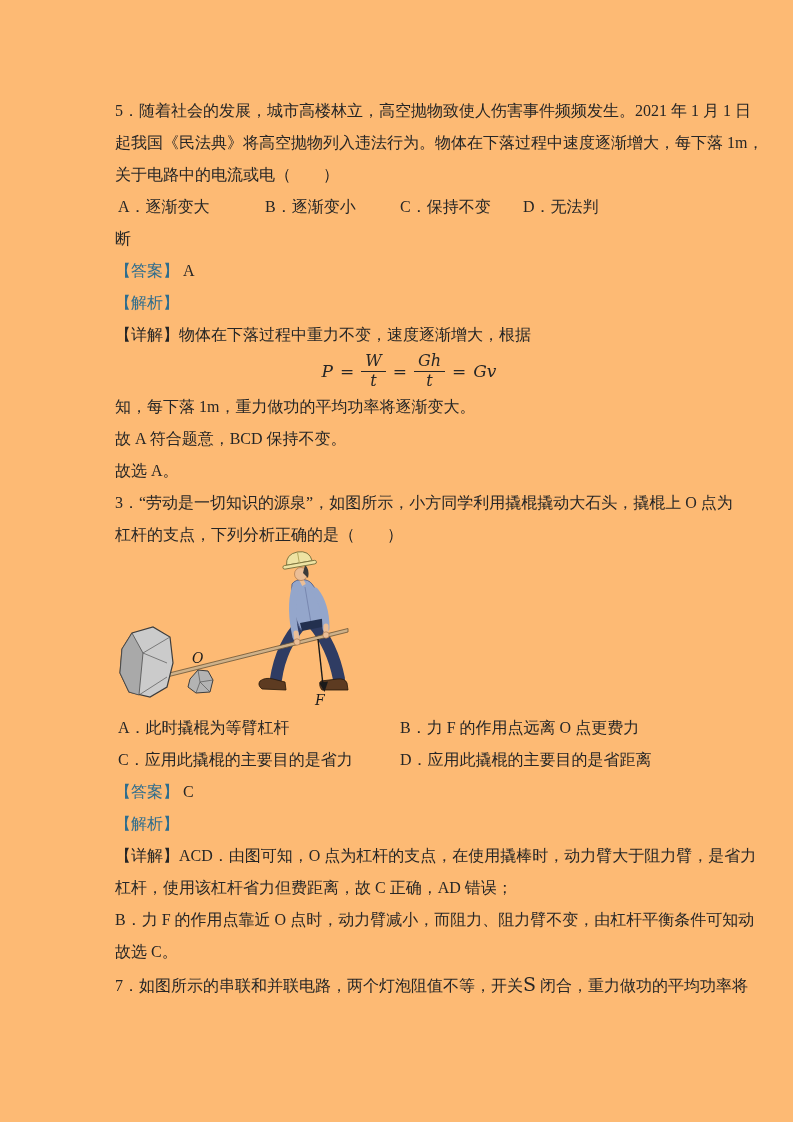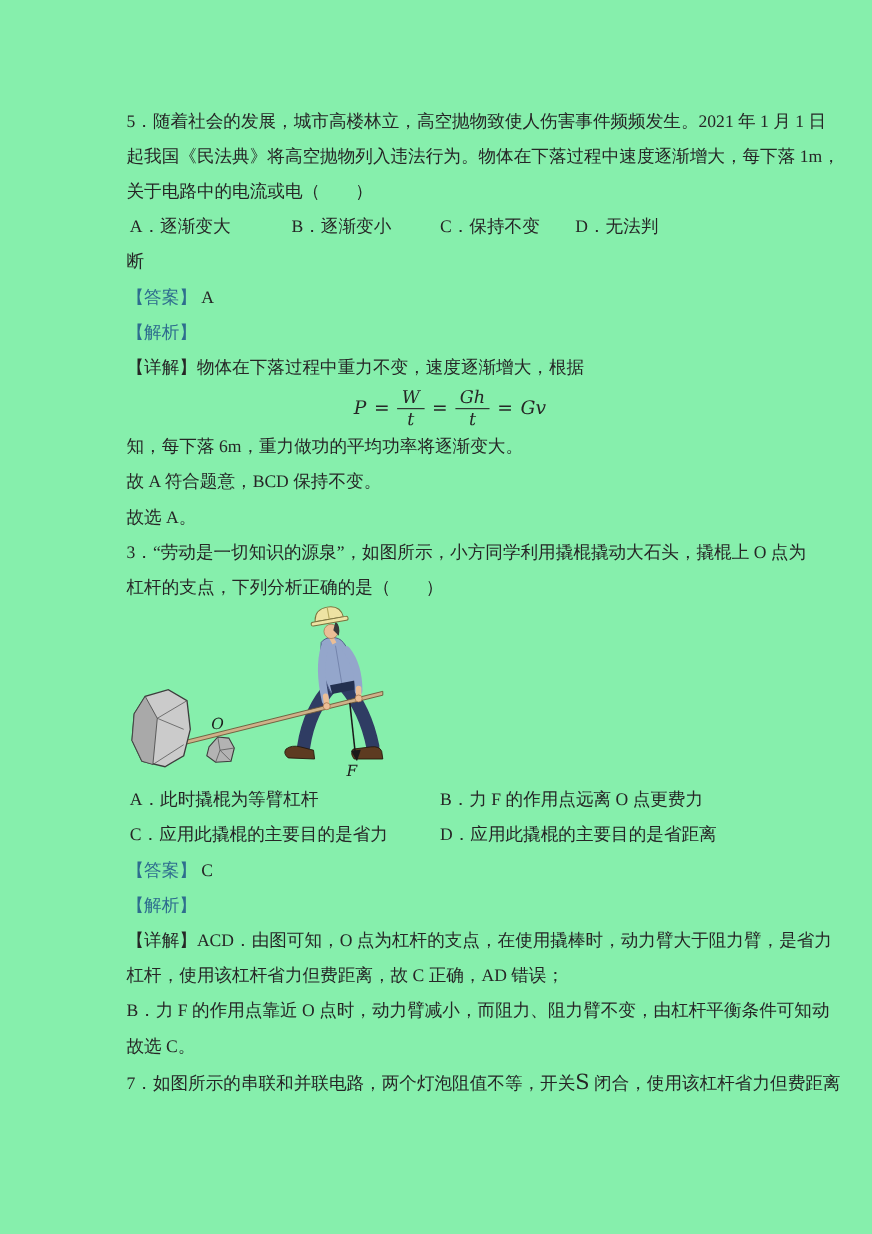--- a/index.html
+++ b/index.html
@@ -1,21 +1,21 @@
 <!DOCTYPE html>
 <html><head>
 <meta charset="utf-8">
 <style>
   html,body{margin:0;padding:0}
   body{
     width:793px;height:1122px;background:#ffffff;color:#262626;
     font-family:"Liberation Serif","DejaVu Serif",serif;
     position:relative;overflow:hidden;
   }
-  .page{position:absolute;inset:0;padding:95px 90px 0 115px;box-sizing:border-box;background:#86efac}
+  .page{position:absolute;inset:0;padding:95px 90px 0 115px;box-sizing:border-box;background:#fdba74}
   p.line{margin:0;font-size:16px;line-height:32px;white-space:nowrap}
   .optrow{position:relative;height:32px;font-size:16px;line-height:32px;white-space:nowrap}
   .optrow span{position:absolute;top:0}
   .pos-a{left:3px}.pos-b{left:150px}.pos-c{left:285px}.pos-d{left:408px}
   .pos-l{left:3px}.pos-r{left:285px}
   .accent{color:#2e6d8e}
   .ans-letter{padding-left:4px}
   .formula{height:40px;display:flex;align-items:center;justify-content:center;
     font-size:17px;font-family:"DejaVu Serif","Liberation Serif",serif;color:#262626}
   .formula .var{font-style:italic}
@@ -56,21 +56,21 @@
     </span>
     <span class="op">=</span>
     <span class="frac">
       <span class="num var">Gh</span>
       <span class="den var">t</span>
     </span>
     <span class="op">=</span>
     <span class="var">Gv</span>
   </div>
 
-  <p class="line">知，每下落 6m，重力做功的平均功率将逐渐变大。</p>
+  <p class="line">知，每下落 1m，重力做功的平均功率将逐渐变大。</p>
   <p class="line">故 A 符合题意，BCD 保持不变。</p>
   <p class="line">故选 A。</p>
 
   <p class="line">3．“劳动是一切知识的源泉”，如图所示，小方同学利用撬棍撬动大石头，撬棍上 O 点为</p>
   <p class="line">杠杆的支点，下列分析正确的是（　　）</p>
 
   <div class="figure">
     <svg width="300" height="161" viewBox="0 0 300 161">
 
       <g>
@@ -134,15 +134,15 @@
     <span class="pos-r">D．应用此撬棍的主要目的是省距离</span>
   </div>
 
   <p class="line"><span class="accent">【答案】</span><span class="ans-letter">C</span></p>
   <p class="line"><span class="accent">【解析】</span></p>
   <p class="line">【详解】ACD．由图可知，O 点为杠杆的支点，在使用撬棒时，动力臂大于阻力臂，是省力</p>
   <p class="line">杠杆，使用该杠杆省力但费距离，故 C 正确，AD 错误；</p>
   <p class="line">B．力 F 的作用点靠近 O 点时，动力臂减小，而阻力、阻力臂不变，由杠杆平衡条件可知动</p>
   <p class="line">故选 C。</p>
 
-  <p class="line"><span>7．如图所示的串联和并联电路，两个灯泡阻值不等，开关</span><span class="switch-s">S</span><span> 闭合，使用该杠杆省力但费距离</span></p>
+  <p class="line"><span>7．如图所示的串联和并联电路，两个灯泡阻值不等，开关</span><span class="switch-s">S</span><span> 闭合，重力做功的平均功率将</span></p>
 
 </div>
 
 </body></html>

